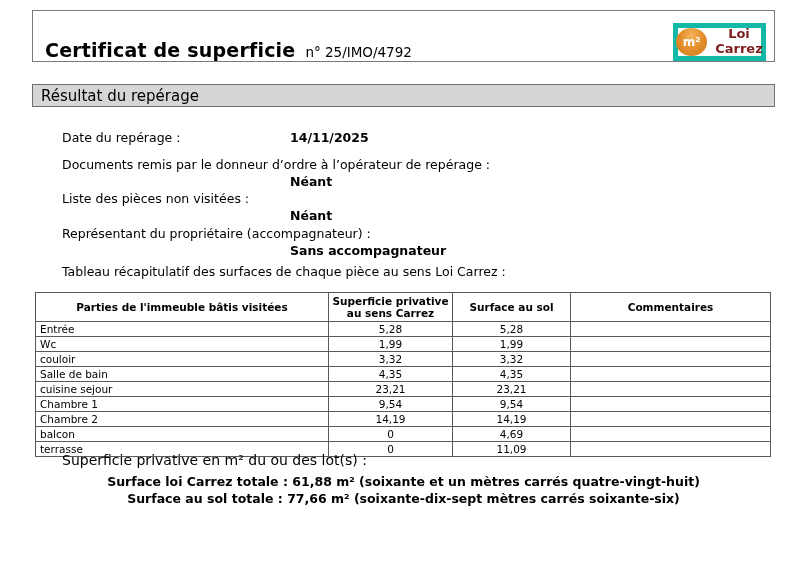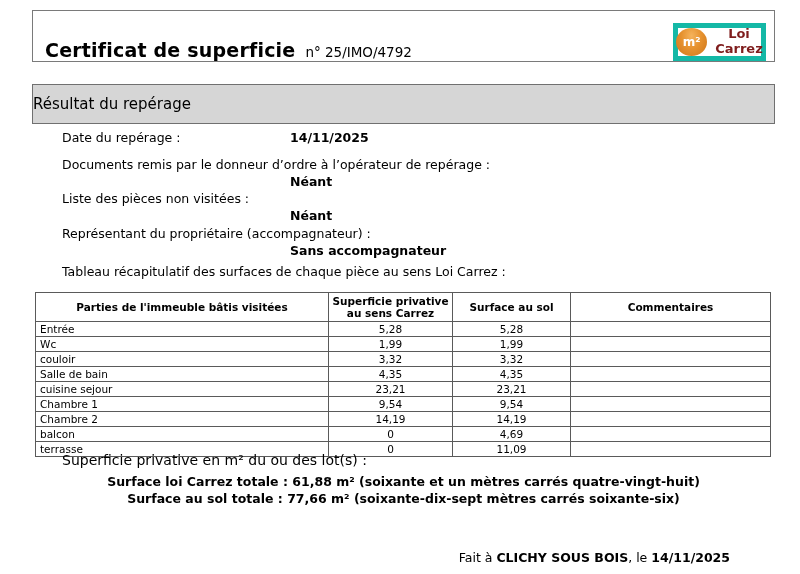--- a/index.html
+++ b/index.html
@@ -29,23 +29,23 @@
     width:31px; height:28px; border-radius:50%;
     background:radial-gradient(ellipse at 50% 28%, #f5b35c 0%, #e6922f 45%, #cd7419 100%);
     color:#fff; font-weight:bold; font-size:12px;
     display:flex; align-items:center; justify-content:center;
     flex:0 0 auto;
   }
   .logo-text { color:#7f1d1d; font-weight:bold; font-size:13px; line-height:1.12; text-align:center; }
 
   
   .section-bar {
-    position:absolute; left:32px; top:84px; width:743px; height:40px;
+    position:absolute; left:32px; top:84px; width:743px; height:23px;
     background:#d6d6d6; border:1px solid #707070; box-sizing:border-box;
-    display:flex; align-items:center; padding-left:0;
+    display:flex; align-items:center; padding-left:8px;
     font-size:15px;
   }
 
   
   .field { position:absolute; left:62px; width:710px; font-size:12.5px; line-height:16px; }
   .field .value { font-weight:bold; }
   .field .value.tabbed { position:absolute; left:228px; top:0; white-space:nowrap; }
   .field .value.block { display:block; margin-left:228px; margin-top:1px; white-space:nowrap; }
   .f1 { top:130px; }
   .f2 { top:157px; }
@@ -204,17 +204,14 @@
       </tr>
     </tbody>
   </table>
 
   <div class="totals-intro">Superficie privative en m² du ou des lot(s) :</div>
   <div class="totals-lines">
     <div>Surface loi Carrez totale : 61,88 m² (soixante et un mètres carrés quatre-vingt-huit)</div>
     <div>Surface au sol totale : 77,66 m² (soixante-dix-sept mètres carrés soixante-six)</div>
   </div>
 
-  <div class="footer">
-    <span>Fait à </span><span class="b">CLICHY SOUS BOIS</span><span>, le </span><span class="b">14/11/2025</span>
-  </div>
 
 </div>
 
 </body></html>

